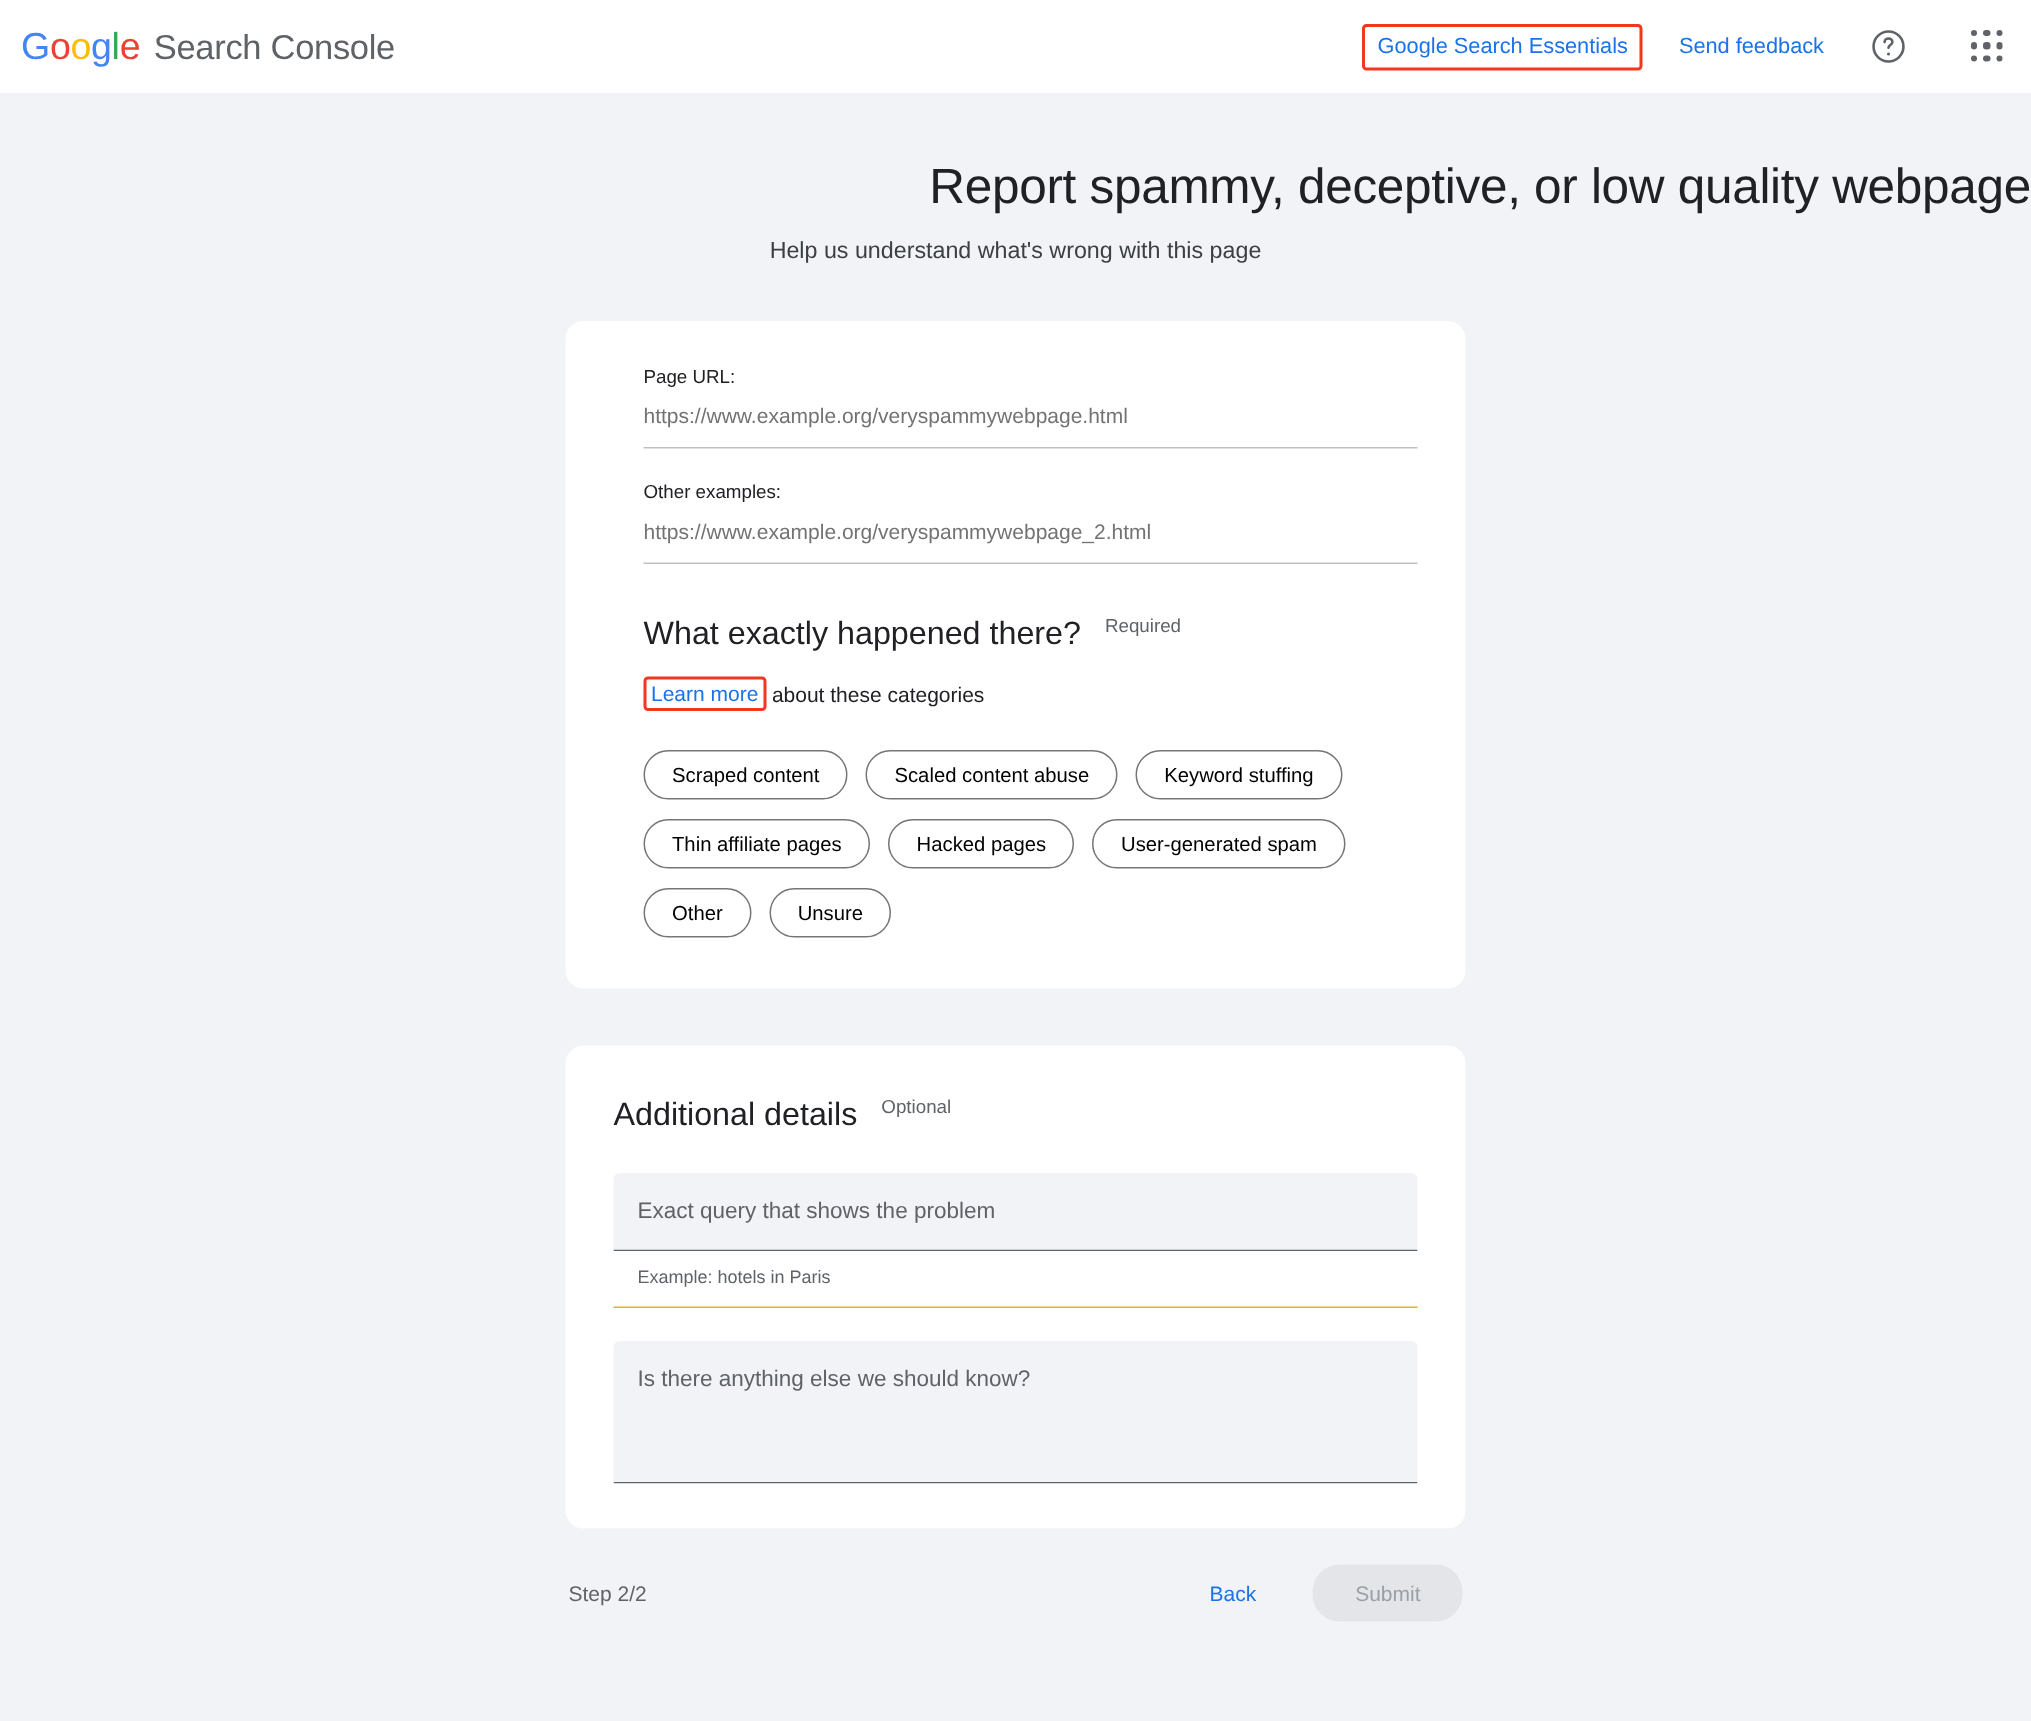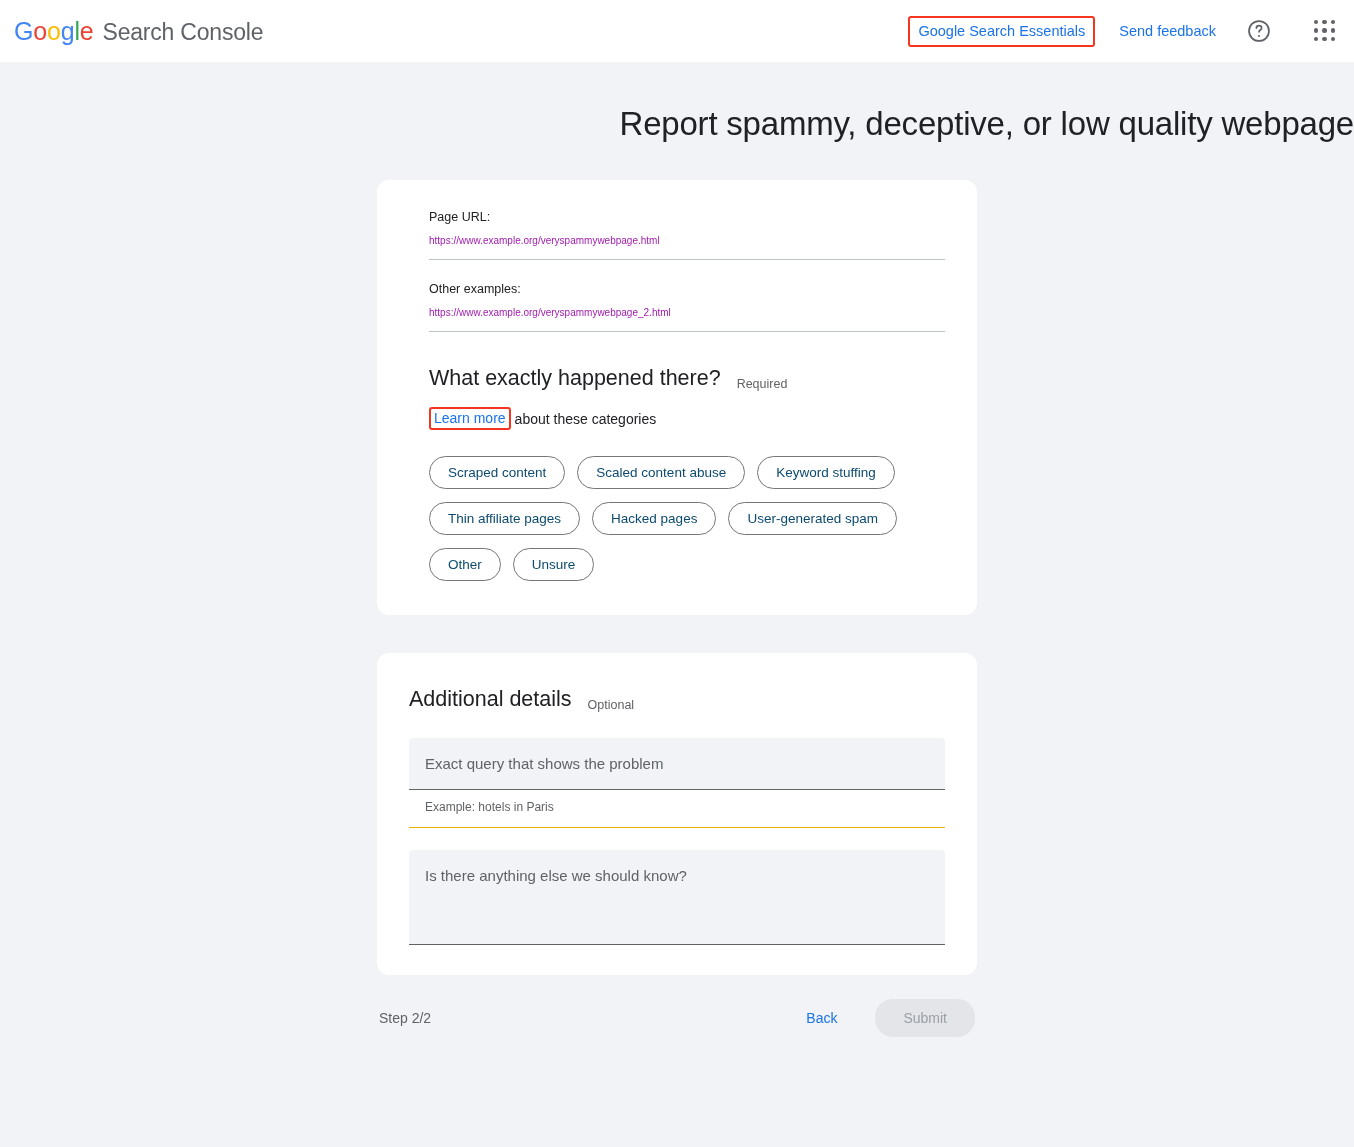--- a/index.html
+++ b/index.html
@@ -112,31 +112,31 @@
   }
   .card-1 { margin-top: 37px; }
   .card-2 { margin-top: 38px; padding: 34px 32px 30px 32px; }
 
   .field-label {
     font-size: 12.5px;
     color: #202124;
     margin-bottom: 11px;
   }
   .field-value {
-    font-size: 10px;
-    color: #a21caf;
+    font-size: 14px;
+    color: #737373;
     padding-bottom: 13px;
     border-bottom: 1px solid #bdc1c6;
   }
   .field-block { margin-bottom: 22px; }
   .field-block:last-of-type { margin-bottom: 0; }
 
   .section-head {
     display: flex;
-    align-items: flex-end;
+    align-items: flex-start;
     margin-top: 34px;
   }
   .section-title {
     font-size: 21.5px;
     font-weight: 400;
     color: #202124;
   }
   .section-flag {
     font-size: 12.5px;
     color: #5f6368;
@@ -172,21 +172,21 @@
     max-width: 500px;
   }
   .chip {
     border: 1px solid #747775;
     border-radius: 18px;
     height: 33px;
     padding: 0 18px;
     display: inline-flex;
     align-items: center;
     font-size: 13.5px;
-    color: #0c4a6e;
+    color: #000000;
     background: #fff;
     cursor: pointer;
     white-space: nowrap;
   }
 
   .opt-flag {
     font-size: 12.5px;
     color: #5f6368;
     margin-left: 16px;
   }
@@ -302,20 +302,21 @@
       <span></span>
         <span></span>
         <span></span>
     </span>
   </div>
 </div>
 
 <div class="page">
 
   <h1 class="page-title">Report spammy, deceptive, or low quality webpage</h1>
+  <p class="page-sub">Help us understand what's wrong with this page</p>
 
   <div class="card card-1">
 
     <div class="field-block">
       <div class="field-label">Page URL:</div>
       <div class="field-value">https://www.example.org/veryspammywebpage.html</div>
     </div>
 
     <div class="field-block">
       <div class="field-label">Other examples:</div>

